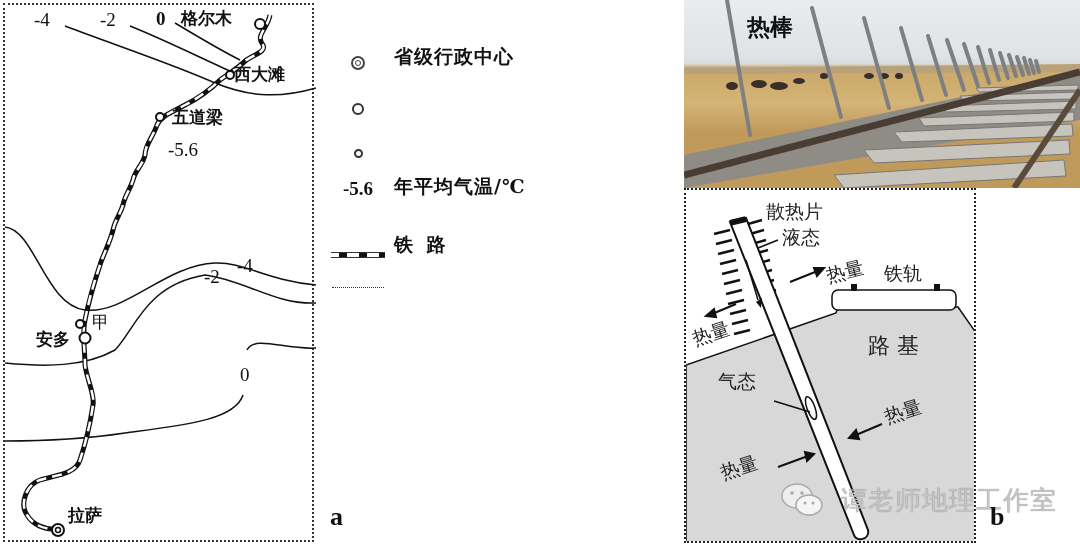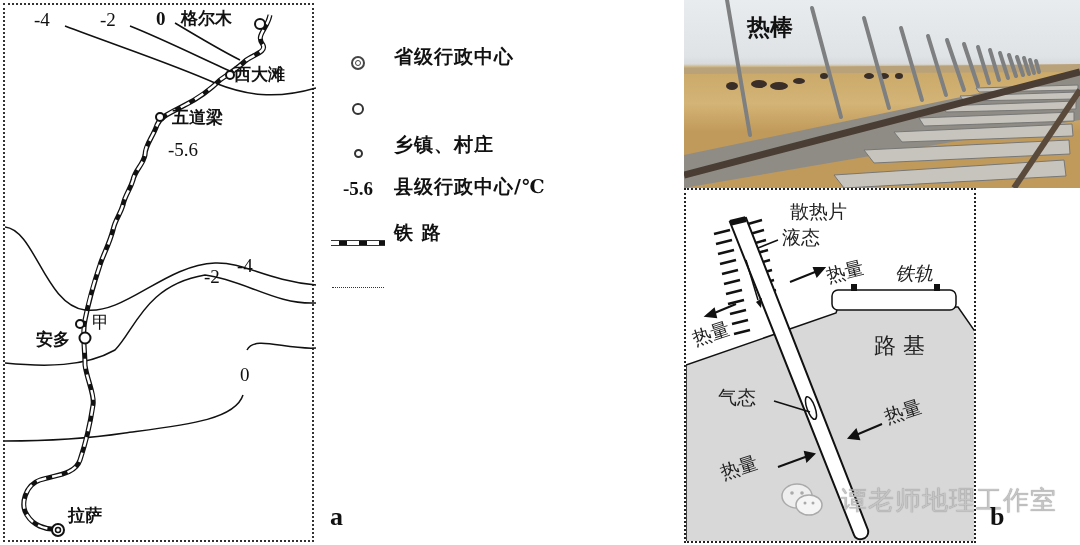--- a/index.html
+++ b/index.html
@@ -99,29 +99,28 @@
   </div>
   <div class="legend-row" style="top:45px;">
     <div class="legend-sym">
         <span class="sym-county"></span>
       </div>
   </div>
   <div class="legend-row" style="top:88px;">
     <div class="legend-sym">
         <span class="sym-town"></span>
       </div>
-    <span class="legend-text">乡镇、村庄</span>
   </div>
   <div class="legend-row" style="top:130px;">
     <div class="legend-sym">
         <span class="sym-val">-5.6</span>
       </div>
-    <span class="legend-text">县级行政中心/℃</span>
-  </div>
-  <div class="legend-row" style="top:176px;">
+    <span class="legend-text">年平均气温/℃</span>
+  </div>
+  <div class="legend-row" style="top:188px;font-family:Liberation Mono, monospace;">
     <div class="legend-sym">
         <span class="sym-rail"></span>
       </div>
     <span class="legend-text">铁 路</span>
   </div>
   <div class="legend-row" style="top:218px;">
     <div class="legend-sym">
         <span class="sym-iso"></span>
       </div>
   </div>
@@ -227,27 +226,27 @@
       <line x1="104" y1="92" x2="134" y2="80"></line>
         <polygon points="138,78 128,78 131,86"></polygon>
       <line x1="50" y1="114" x2="26" y2="124"></line>
         <polygon points="20,126 28,119 30,127"></polygon>
       <line x1="196" y1="234" x2="170" y2="245"></line>
         <polygon points="163,248 170,240 173,249"></polygon>
       <line x1="92" y1="277" x2="122" y2="266"></line>
         <polygon points="128,264 119,262 121,271"></polygon>
     </g>
   </svg>
-  <span class="diag-lbl" style="left:80px;top:12px;margin-left:24px;">散热片</span>
+  <span class="diag-lbl" style="left:80px;top:12px;">散热片</span>
   <span class="diag-lbl" style="left:96px;top:38px;">液态</span>
   <span class="diag-lbl" style="left:140px;top:72px;transform:rotate(-14deg);">热量</span>
-  <span class="diag-lbl" style="left:209px;top:74px;font-style:italic;">铁轨</span>
+  <span class="diag-lbl" style="left:198px;top:74px;">铁轨</span>
   <span class="diag-lbl" style="left:6px;top:134px;transform:rotate(-18deg);">热量</span>
-  <span class="diag-lbl" style="left:188px;top:145px;font-size:22px;">路 基</span>
-  <span class="diag-lbl" style="left:32px;top:198px;font-family:Liberation Serif, serif;">气态</span>
+  <span class="diag-lbl" style="left:182px;top:145px;font-size:22px;">路 基</span>
+  <span class="diag-lbl" style="left:32px;top:182px;font-family:Liberation Serif, serif;">气态</span>
   <span class="diag-lbl" style="left:198px;top:212px;transform:rotate(-18deg);">热量</span>
   <span class="diag-lbl" style="left:34px;top:268px;transform:rotate(-18deg);">热量</span>
 </div>
 
 <div class="watermark">
   <svg width="44" height="36" viewBox="0 0 44 36">
     <ellipse cx="17" cy="14" rx="15" ry="12" fill="#eee" stroke="#aaa" stroke-width="1.5"></ellipse>
     <ellipse cx="29" cy="23" rx="13" ry="10" fill="#f5f5f5" stroke="#aaa" stroke-width="1.5"></ellipse>
     <circle cx="12" cy="11" r="1.8" fill="#aaa"></circle>
       <circle cx="22" cy="11" r="1.8" fill="#aaa"></circle>

